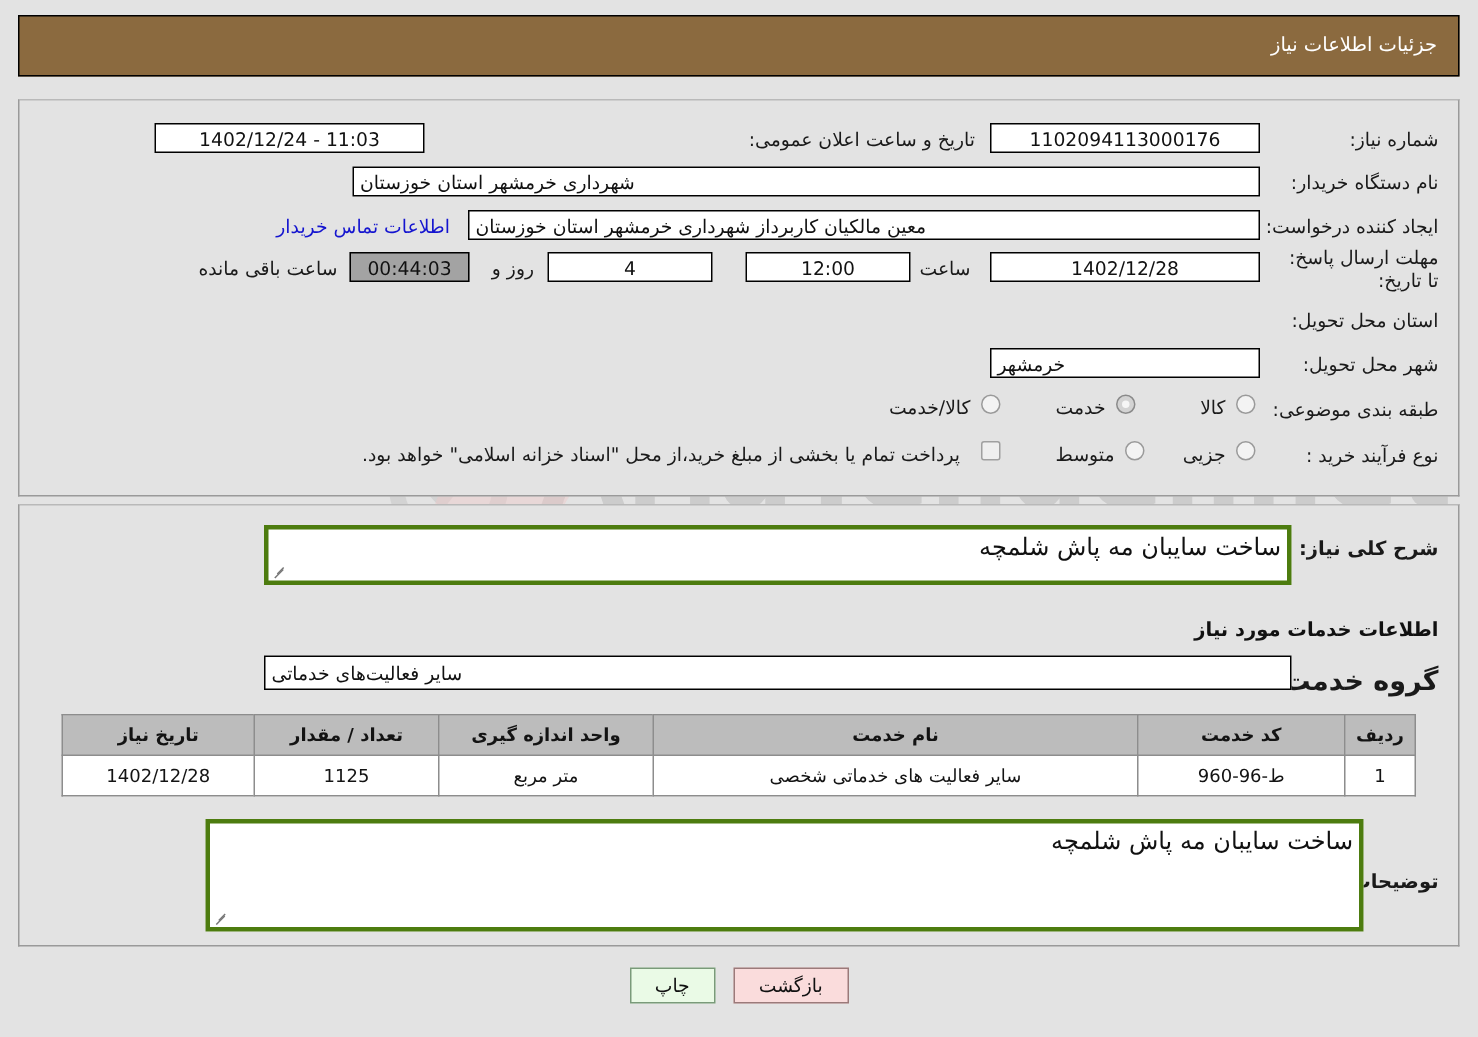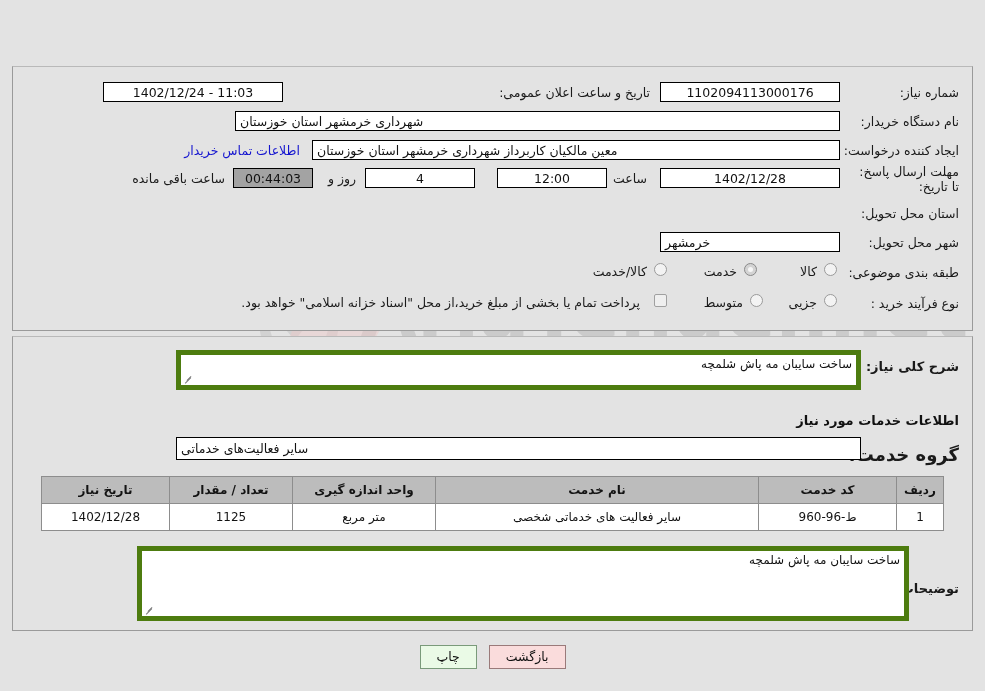--- a/index.html
+++ b/index.html
@@ -132,23 +132,23 @@
     border-radius: 2px;
     background: #efefef;
     box-sizing: border-box;
     z-index: 3;
   }
 
   
   .ta {
     position: absolute;
     background: #ffffff;
-    border: 5px solid #4d7c0f;
-    box-sizing: border-box;
-    font-size: 12px;
+    border: 3px solid #4d7c0f;
+    box-sizing: border-box;
+    font-size: 16px;
     color: #111;
     padding: 2px 4px 0 0;
     text-align: right;
     overflow: hidden;
     z-index: 3;
   }
   .ta .grip {
     position: absolute;
     left: 2px; bottom: 1px;
     width: 10px; height: 10px;
@@ -241,20 +241,23 @@
     </g>
     <g fill="#c9c9c9" opacity="0.9" font-family="DejaVu Sans, sans-serif" font-size="74" font-weight="bold" direction="ltr">
       <text x="360" y="88">AriaTender.net</text>
     </g>
     <g fill="#edc7c7" opacity="0.9">
       <path d="M385 -40 L470 -40 L420 78 L350 78 Z" opacity="0.55"></path>
       <path d="M300 60 l80 20 l-20 34 l-70 -28 z" opacity="0.5"></path>
     </g>
   </svg>
 
+  <div class="header-bar">
+    <span class="header-title">جزئیات اطلاعات نیاز</span>
+  </div>
 
   <div class="panel" id="panel-top"></div>
 
   <div class="lbl rightcol" style="top:85px; right:26px; width:110px;">شماره نیاز:</div>
   <div class="fld center" style="top:82px; right:145px; width:180px;">1102094113000176</div>
 
   <div class="lbl" style="top:85px; right:335px;">تاریخ و ساعت اعلان عمومی:</div>
   <div class="fld center" style="top:82px; right:702px; width:180px;">11:03 - 1402/12/24</div>
 
   <div class="lbl rightcol" style="top:114px; right:26px; width:110px;">نام دستگاه خریدار:</div>

